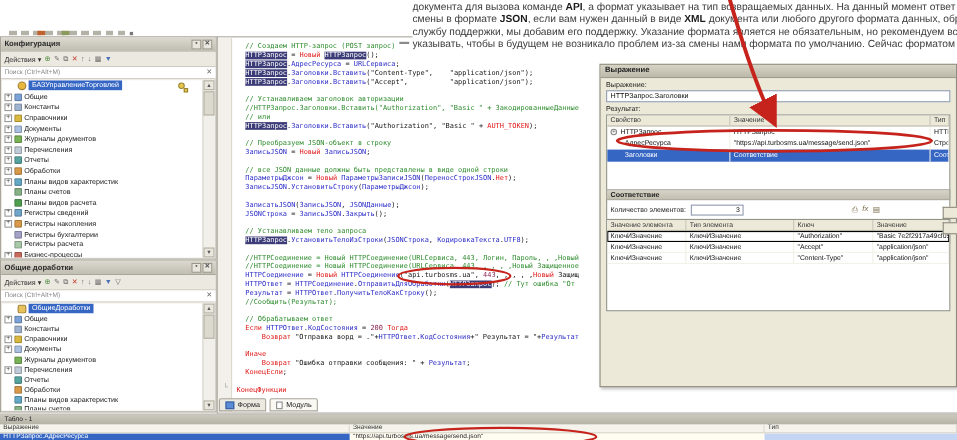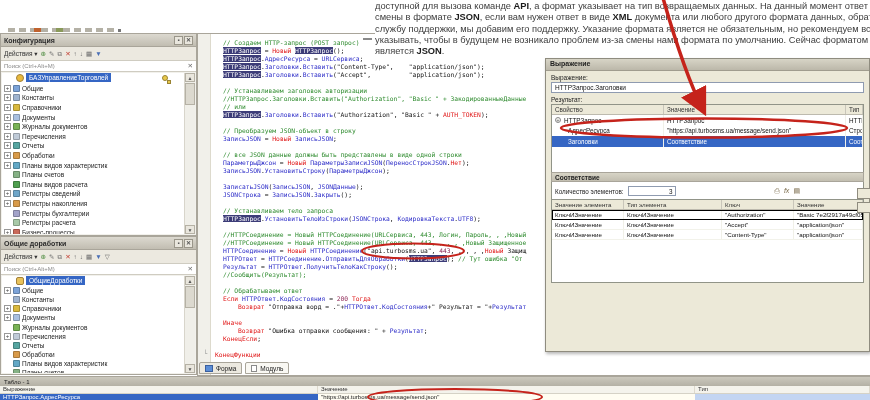--- a/index.html
+++ b/index.html
@@ -167,25 +167,24 @@
       <span>Форма</span>
     </div>
     <div class="etab active">
       <span class="tabicon-module"></span>
       <span>Модуль</span>
     </div>
   </div>
 
   <div id="docdash"></div>
   <div id="doc">
-      <div class="docline"><span>доступной для вызова команде </span><span style="font-weight: bold;">API</span><span>, а формат указывает на тип возвращаемых данных. На данный момент ответ поддерживается</span></div>
-      <div class="docline"><span>смены в формате </span><span style="font-weight: bold;">JSON</span><span>, если вам нужен ответ в виде </span><span style="font-weight: bold;">XML</span><span> документа или любого другого формата данных, обратитесь в нашу</span></div>
+      <div class="docline"><span>документа для вызова команде </span><span style="font-weight: bold;">API</span><span>, а формат указывает на тип возвращаемых данных. На данный момент ответ поддерживается</span></div>
+      <div class="docline"><span>смены в формате </span><span style="font-weight: bold;">JSON</span><span>, если вам нужен данный в виде </span><span style="font-weight: bold;">XML</span><span> документа или любого другого формата данных, обратитесь в нашу</span></div>
       <div class="docline"><span>службу поддержки, мы добавим его поддержку. Указание формата является не обязательным, но рекомендуем всегда его</span></div>
       <div class="docline"><span>указывать, чтобы в будущем не возникало проблем из-за смены нами формата по умолчанию. Сейчас форматом по умолчанию</span></div>
-      <div class="docline"><span>является </span><span style="font-weight: bold;">JSON</span><span>.</span></div>
     </div>
 
   <div class="panel" style="top:33px;height:203px">
     <div class="ptitle">
       <span>Конфигурация</span>
       <span class="sp"></span>
       <span class="pbtn">▪</span>
       <span class="pbtn">✕</span>
     </div>
     <div class="ptools">

